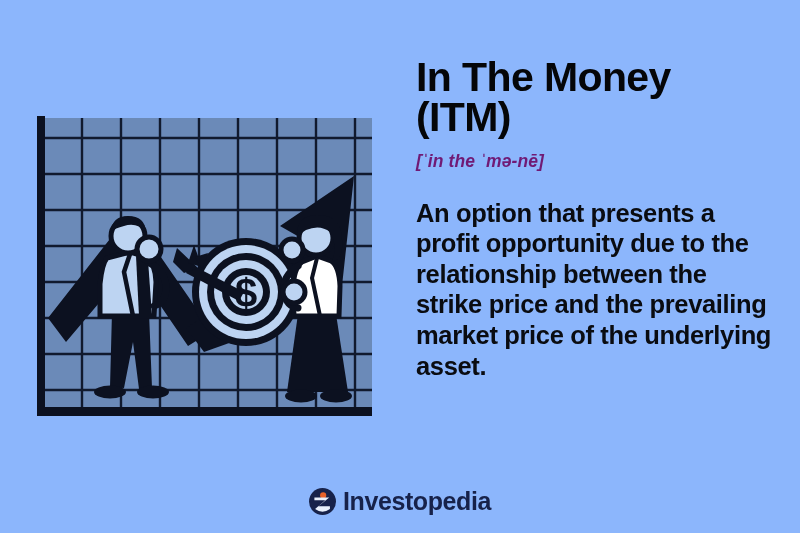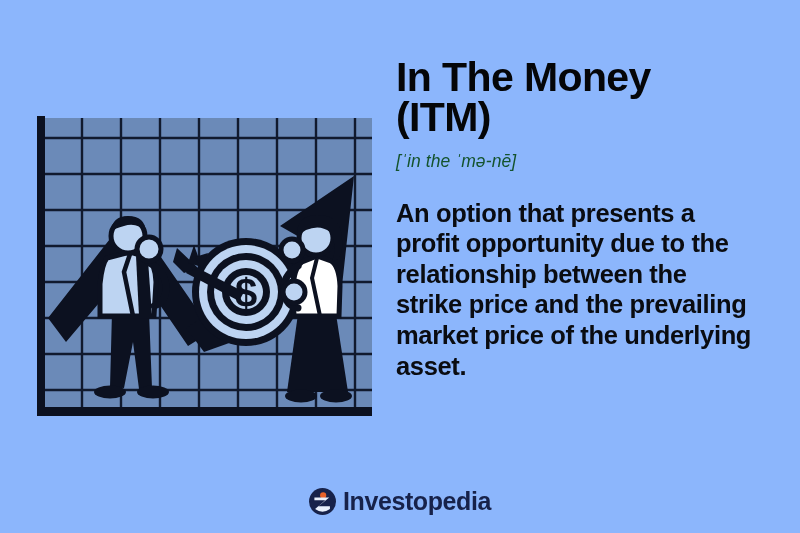--- a/index.html
+++ b/index.html
@@ -22,37 +22,37 @@
   .illustration{
     position:absolute;
     left:36px; top:116px;
     width:340px; height:302px;
   }
   .illustration svg{ display:block; width:100%; height:100%; }
 
   
   .content{
     position:absolute;
-    left:396px; top:58px;
+    left:416px; top:58px;
     width:360px;
   }
   .term-title{
     font-size:41px;
     line-height:0.97;
     font-weight:bold;
     color:#050608;
     letter-spacing:-0.6px;
     white-space:pre-line;
   }
   .pronunciation{
     margin-top:13px;
     font-size:17.5px;
     font-style:italic;
-    font-weight:normal;
-    color:#14532d;
+    font-weight:bold;
+    color:#701a75;
     letter-spacing:0.1px;
   }
   .definition{
     margin-top:26px;
     font-size:25.5px;
     line-height:1.20;
     font-weight:bold;
     color:#0a0c11;
     letter-spacing:-0.35px;
   }

